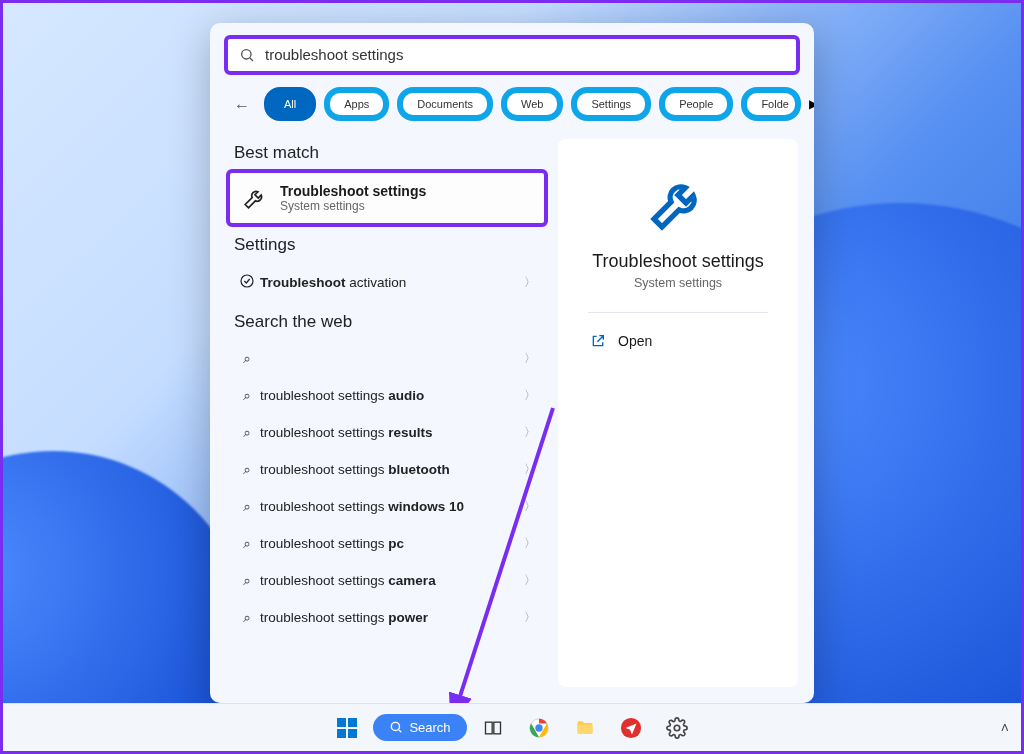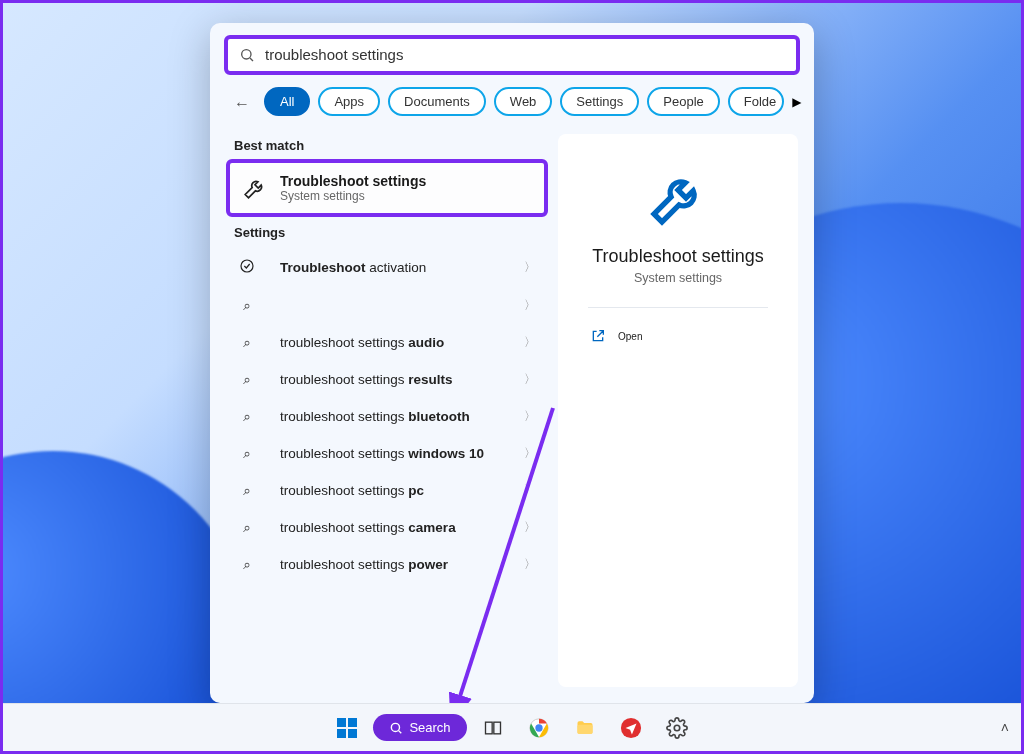--- a/index.html
+++ b/index.html
@@ -24,22 +24,22 @@
     background: #f3f6fb;
     display: flex; align-items: center; justify-content: center;
     gap: 6px;
     border-top: 1px solid #e0e4ea;
   }
   .tb-icon {
     width: 40px; height: 40px; display:flex; align-items:center; justify-content:center;
     border-radius:4px; cursor:pointer;
   }
   .search-pill {
-    display:flex; align-items:center; gap:6px;
-    background:#6d28d9; color:#fff; padding:6px 16px; border-radius:20px;
+    display:flex; gap:6px;
+    background:#3b82f6; color:#fff; padding:6px 16px; border-radius:20px;
     font-size:13px; cursor:pointer;
   }
   .task-right { position:absolute; right:12px; display:flex; align-items:center; gap:8px; color:#444; font-size:12px;}
   
   
   .panel {
     position: absolute; top: 20px; left: 50%; transform: translateX(-50%);
     width: 604px; height: 680px;
     background: #f4f8fe;
     border-radius: 10px;
@@ -56,67 +56,67 @@
   .search-box input {
     border:none; outline:none; font-size:15px; flex:1; background:transparent; color:#333;
   }
   .highlight-box { outline: 4px solid #7a2cf0; outline-offset: -2px; border-radius:4px; }
 
   .filter-row {
     display:flex; align-items:center; gap:8px; padding: 6px 18px 12px;
   }
   .back-arrow { color:#555; font-size:16px; padding:4px 6px; cursor:pointer;}
   .pill {
-    padding:5px 14px; border-radius:16px; font-size:13px;
-    background:#fff; color:#333; border:2px solid #0ea5e9; cursor:pointer;
+    padding:5px 14px; border-radius:16px; font-size:11px;
+    background:#fff; color:#333; border:6px solid #0ea5e9; cursor:pointer;
     white-space:nowrap;
   }
   .pill.active { background:#0067c0; color:#fff; border-color:#0067c0; }
   .filter-spacer { flex:1; }
   .reward { display:flex; align-items:center; gap:4px; font-size:12px; color:#b91c1c;}
   .dots { font-size:16px; color:#555; padding:0 6px; cursor:pointer;}
   .avatar { width:26px; height:26px; border-radius:50%; background:linear-gradient(135deg,#f0a050,#c06030); cursor:pointer;}
 
   .content {
     flex:1; display:flex; overflow:hidden;
   }
   .left-col { width: 340px; padding: 0 4px 0 18px; overflow:hidden;}
   .right-col {
     flex:1; margin: 6px 16px 16px 8px;
     background:#fff; border-radius:8px;
     display:flex; flex-direction:column; align-items:center;
     padding: 28px 30px;
   }
 
-  .section-title { font-size:13px; font-weight:700; color:#222; padding:10px 6px 8px;}
+  .section-title { font-size:17px; font-weight:400; color:#222; padding:10px 6px 8px;}
   .best-match {
     display:flex; align-items:center; gap:12px;
     background:#fdfdfe; padding:12px 14px; border-radius:4px;
     cursor:pointer;
   }
   .best-match .title { font-size:14px; font-weight:600; color:#1a1a1a;}
   .best-match .sub { font-size:12px; color:#666;}
   .wrench-s { width:26px; height:26px; }
 
   .row {
-    display:flex; align-items:center; gap:24px;
+    display:flex; align-items:center; gap:4px;
     padding:10px 10px; cursor:pointer; font-size:13.5px; color:#222;
   }
   .row .chev { margin-left:auto; color:#888; font-size:12px;}
   .row .icon { width:18px; text-align:center; color:#333;}
   .bold { font-weight:600; }
   .dim { color:#777; }
 
   .preview-icon { margin-top:4px; }
   .preview-title { font-size:18px; color:#1a1a1a; margin-top:16px;}
   .preview-sub { font-size:12.5px; color:#666; margin-top:4px;}
   .divider { width:100%; height:1px; background:#e4e8ee; margin:22px 0 16px;}
   .open-row {
     align-self:flex-start; display:flex; align-items:center; gap:12px;
-    font-size:10px; color:#1a1a1a; cursor:pointer; padding:4px 2px;
+    font-size:14px; color:#1a1a1a; cursor:pointer; padding:4px 2px;
   }
 
   
   .arrow-svg {
     position:absolute; left:440px; top:395px; pointer-events:none;
   }
 
   
   .win-logo { display:grid; grid-template-columns:9px 9px; grid-template-rows:9px 9px; gap:2px;}
   .win-logo span { background:#0078d4;}
@@ -177,20 +177,21 @@
         <span class="icon">
           <svg width="16" height="16" viewBox="0 0 24 24" fill="none" stroke="#222" stroke-width="1.8">
               <circle cx="12" cy="12" r="9"></circle>
               <path d="M8 12l3 3 5-6"></path>
             </svg>
         </span>
         <span><span class="bold">Troubleshoot </span><span>activation</span></span>
         <span class="chev">〉</span>
       </div>
 
+      <div class="section-title">Search the web</div>
 
       <div class="row">
         <span class="icon">⌕</span>
         <span class="chev">〉</span>
       </div>
       <div class="row">
         <span class="icon">⌕</span>
         <span><span>troubleshoot settings </span><span class="bold">audio</span></span>
         <span class="chev">〉</span>
       </div>

